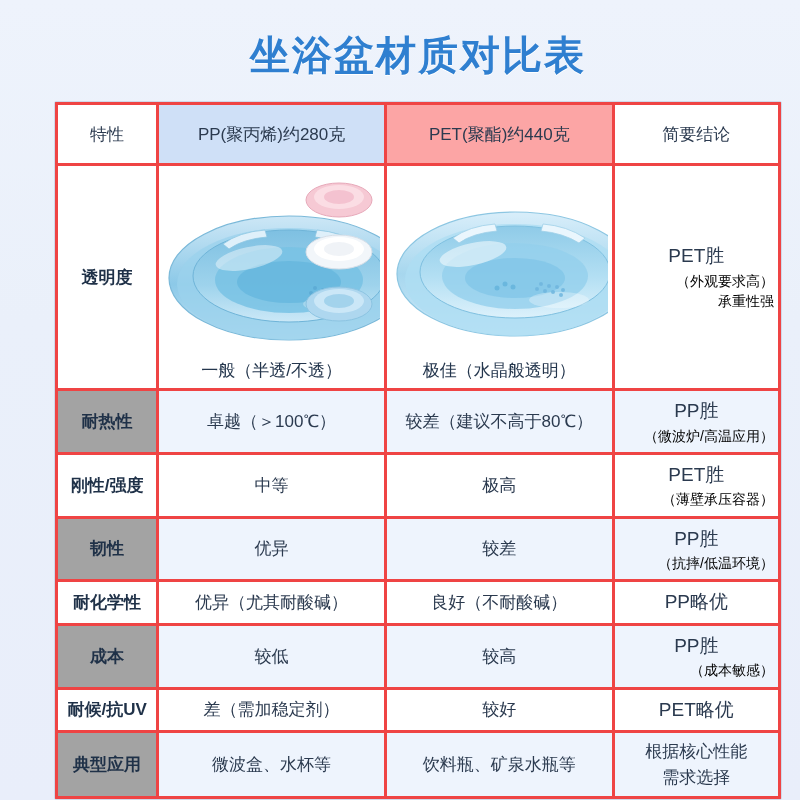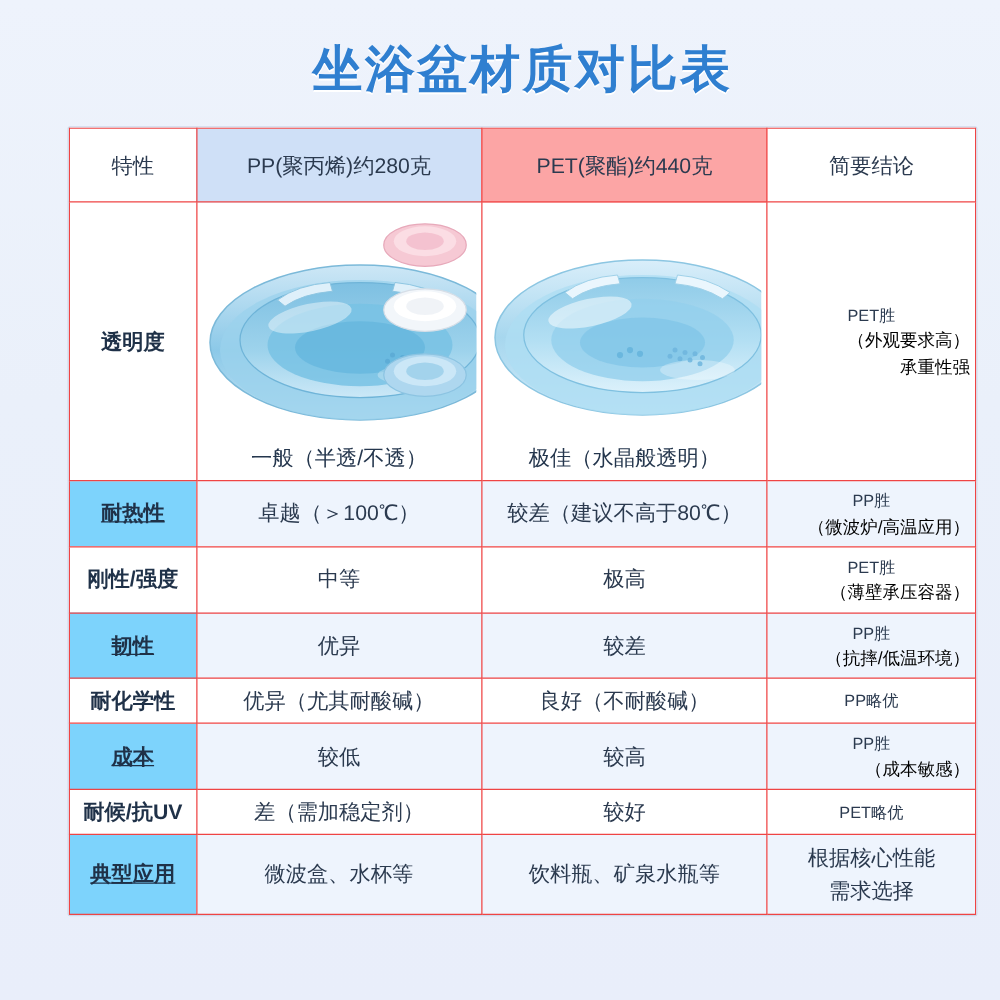--- a/index.html
+++ b/index.html
@@ -37,21 +37,21 @@
     border: 1px solid #cfd9ea;
     border-radius: 2px;
     overflow: hidden;
   }
   table.cmp {
     width: 100%;
     border-collapse: collapse;
     table-layout: fixed;
   }
   table.cmp td, table.cmp th {
-    border: 1px solid #ef4444;
+    border: 3px solid #ef4444;
     text-align: center;
     vertical-align: middle;
     color: #2b3a4f;
     font-size: 17px;
     padding: 6px 4px;
   }
   col.c0 { width: 14%; }
   col.c1 { width: 31.5%; }
   col.c2 { width: 31.5%; }
   col.c3 { width: 23%; }
@@ -67,42 +67,42 @@
   thead th.h-pet { background: #fca5a5; margin-top: 47px; }
   thead th.h-feature { background: #ffffff; }
   thead th.h-conc { background: #ffffff; }
 
   tbody tr.alt td { background: #eef4fd; }
   tbody tr td.rowhead {
     font-weight: bold;
     color: #1f3148;
     font-size: 17px;
   }
-  tbody tr.alt td.rowhead { background: #7dd3fc; text-decoration: underline; }
+  tbody tr.alt td.rowhead { background: #a3a3a3; }
 
   .img-row td {
     padding: 0;
     height: 210px;
   }
   .img-cell {
     position: relative;
     height: 210px;
     overflow: hidden;
   }
   .img-caption {
     position: absolute;
     bottom: 0;
     left: 0;
     right: 0;
     text-align: center;
     font-size: 17px;
     color: #24364d;
   }
   .conc-main {
-    font-size: 13px;
+    font-size: 19px;
     line-height: 1.5;
   }
   .conc-sub {
     font-size: 14px;
     color: #000000;
     line-height: 1.45;
     text-align: right;
   }
   .cell-lines {
     line-height: 1.5;

